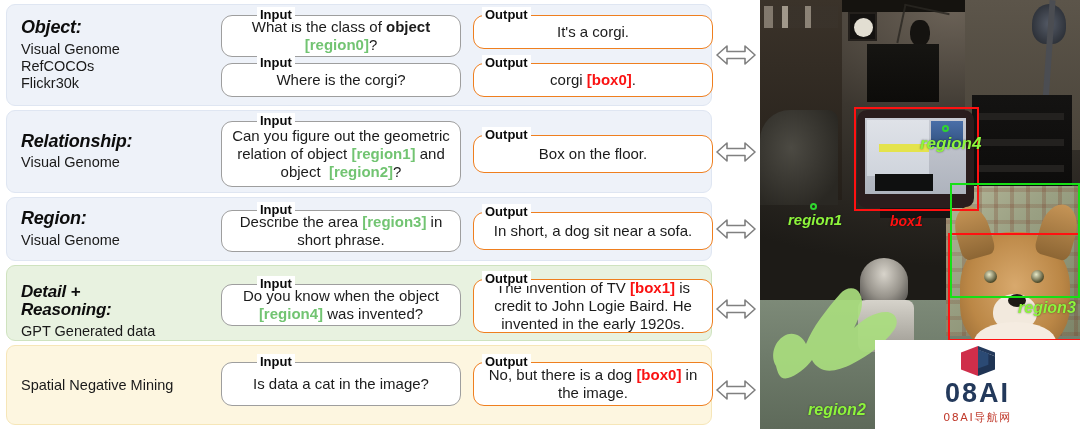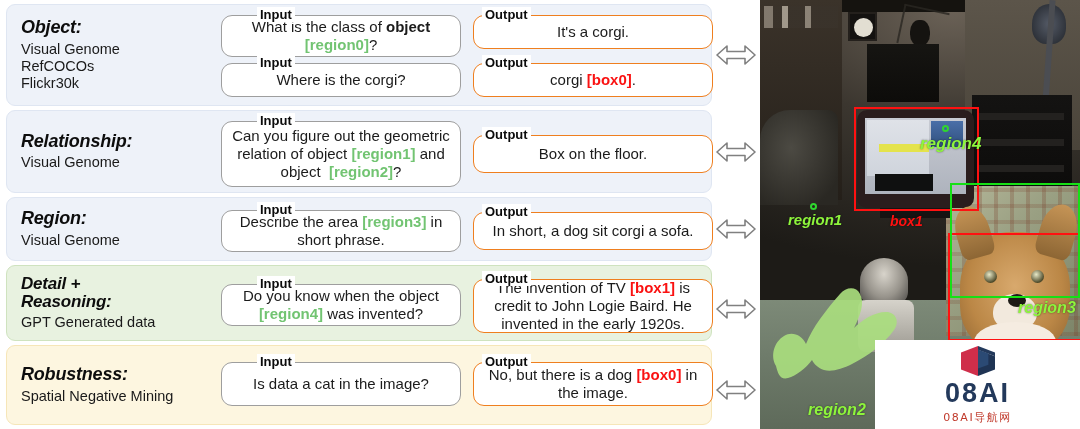--- a/index.html
+++ b/index.html
@@ -22,21 +22,21 @@
     display: flex;
     align-items: center;
   }
   .row.blue   { background: #eef2f9; border: 1.5px solid #dfe6f2; }
   .row.green  { background: #e8f2e0; border: 1.5px solid #cfe3bf; }
   .row.yellow { background: #fdf6e0; border: 1.5px solid #f6e6b8; }
 
   .row-r1 { top: 4px;   height: 102px; }
   .row-r2 { top: 110px; height: 83px; }
   .row-r3 { top: 197px; height: 64px; }
-  .row-r4 { top: 265px; height: 76px; }
+  .row-r4 { top: 265px; height: 76px; align-items: flex-end; }
   .row-r5 { top: 345px; height: 80px; }
 
   
   .label-col {
     width: 200px;
     padding-left: 14px;
     flex: 0 0 200px;
     color: #111;
   }
   .task-title {
@@ -390,21 +390,21 @@
       </div>
       <div class="bubbles">
         <div class="fieldset in-box col-in" style="top:12px;height:42px;">
           <span class="legend">Input</span>
           <div class="body">
               <span>Describe the area <span class="rg">[region3]</span> in short phrase.</span>
             </div>
         </div>
         <div class="fieldset out-box col-out" style="top:14px;height:38px;">
           <span class="legend">Output</span>
-          <div class="body">In short, a dog sit corgi a sofa.</div>
+          <div class="body">In short, a dog sit near a sofa.</div>
         </div>
       </div>
     </div>
 
     <div class="row green row-r4">
       <div class="label-col">
         <div class="task-title two-line">Detail +<br>Reasoning:</div>
         <div class="src-list">
           <div>GPT Generated data</div>
         </div>
@@ -420,21 +420,20 @@
           <span class="legend">Output</span>
           <div class="body">
               <span>The invention of TV <span class="bx">[box1]</span> is credit to John Logie Baird. He invented in the early 1920s.</span>
             </div>
         </div>
       </div>
     </div>
 
     <div class="row yellow row-r5">
       <div class="label-col">
-        <div class="task-title">Robustness:</div>
         <div class="src-list">
           <div>Spatial Negative Mining</div>
         </div>
       </div>
       <div class="bubbles">
         <div class="fieldset in-box col-in" style="top:16px;height:44px;">
           <span class="legend">Input</span>
           <div class="body">Is data a cat in the image?</div>
         </div>
         <div class="fieldset out-box col-out" style="top:16px;height:44px;">

